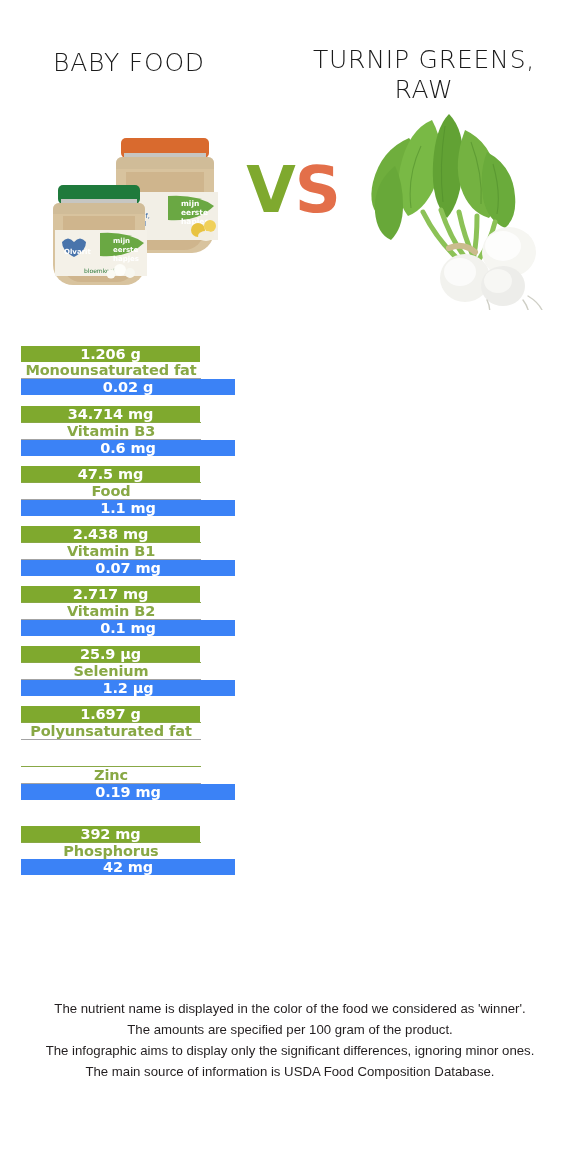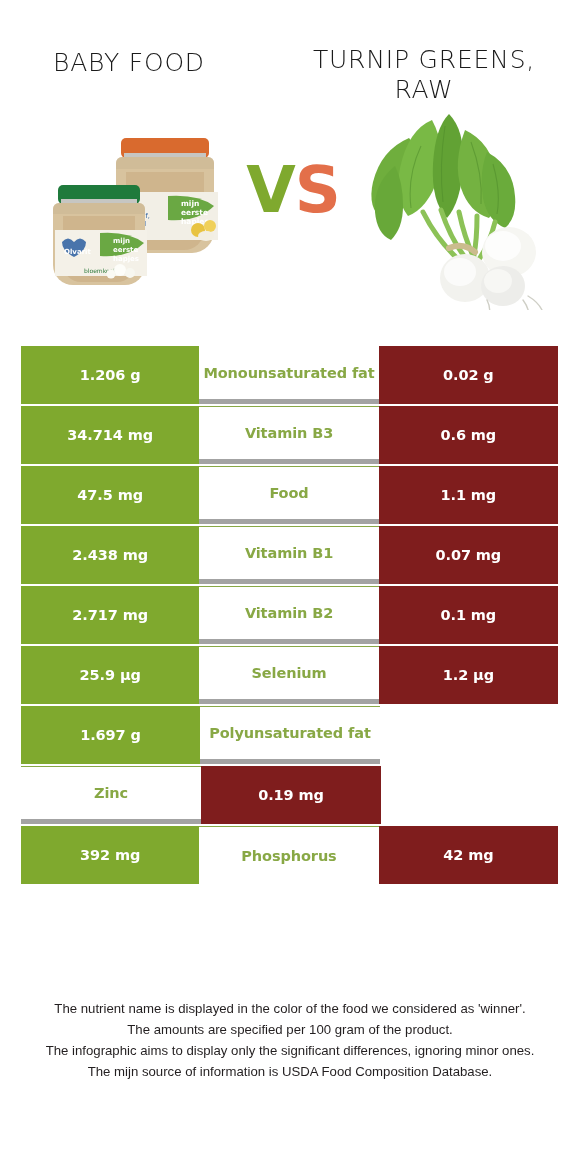--- a/index.html
+++ b/index.html
@@ -77,49 +77,50 @@
   .table {
     position: absolute;
     left: 21px;
     top: 346px;
     width: 537px;
   }
   .row {
     display: flex;
     height: 58px;
     margin-bottom: 2px;
+    flex-direction: column;
   }
   .cell {
     display: flex;
     align-items: center;
     justify-content: center;
     font-size: 14.5px;
     font-weight: 600;
     font-family: "DejaVu Sans", sans-serif;
     letter-spacing: -0.1px;
   }
   .cell-left {
     width: 179px;
     background: #7fa92e;
     color: #ffffff;
   }
   .cell-mid {
     width: 180px;
     background: #ffffff;
     color: #88a845;
     border-top: 1px solid #88a845;
-    border-bottom: 5px solid #a3a3a3;
+    border-bottom: 1px solid #a3a3a3;
     text-align: center;
     padding: 0 4px;
   }
   .row:first-child .cell-mid { border-top: none; }
   .row:last-child .cell-mid  { border-bottom: none; }
   .cell-right {
-    width: 180px;
-    background: #7f1d1d;
+    width: 214px;
+    background: #3b82f6;
     color: #ffffff;
   }
 
   
   .footer {
     position: absolute;
     left: 24px;
     top: 998px;
     width: 532px;
     text-align: center;
@@ -293,14 +294,14 @@
     <div class="cell cell-right">42 mg</div>
   </div>
 
 
 </div>
 
 <div class="footer">
   <p>The nutrient name is displayed in the color of the food we considered as 'winner'.</p>
   <p>The amounts are specified per 100 gram of the product.</p>
   <p>The infographic aims to display only the significant differences, ignoring minor ones.</p>
-  <p>The mijn source of information is USDA Food Composition Database.</p>
+  <p>The main source of information is USDA Food Composition Database.</p>
 </div>
 
 </body></html>

